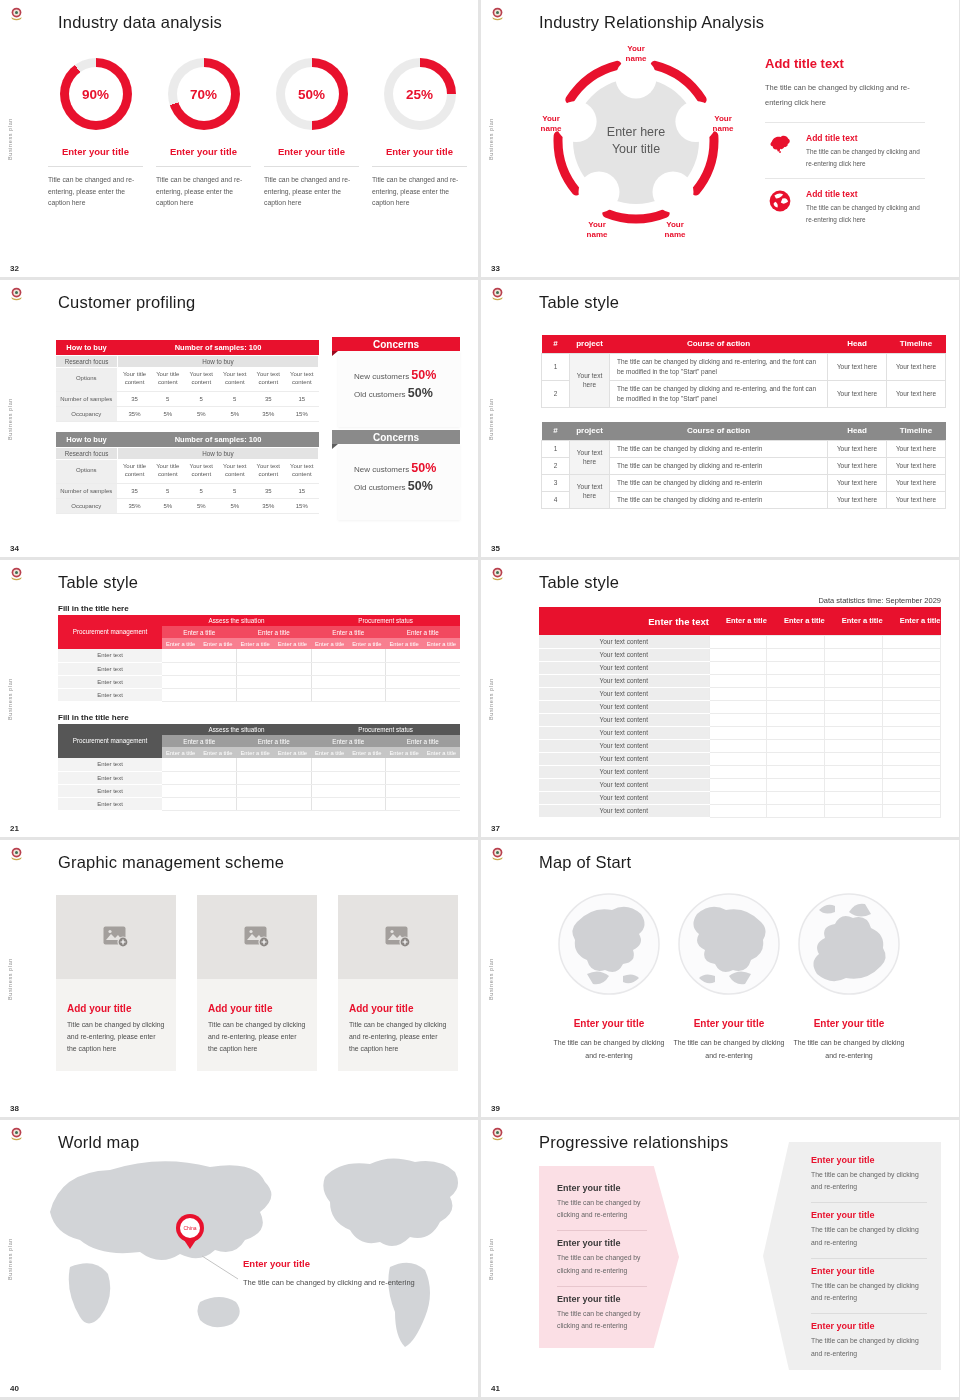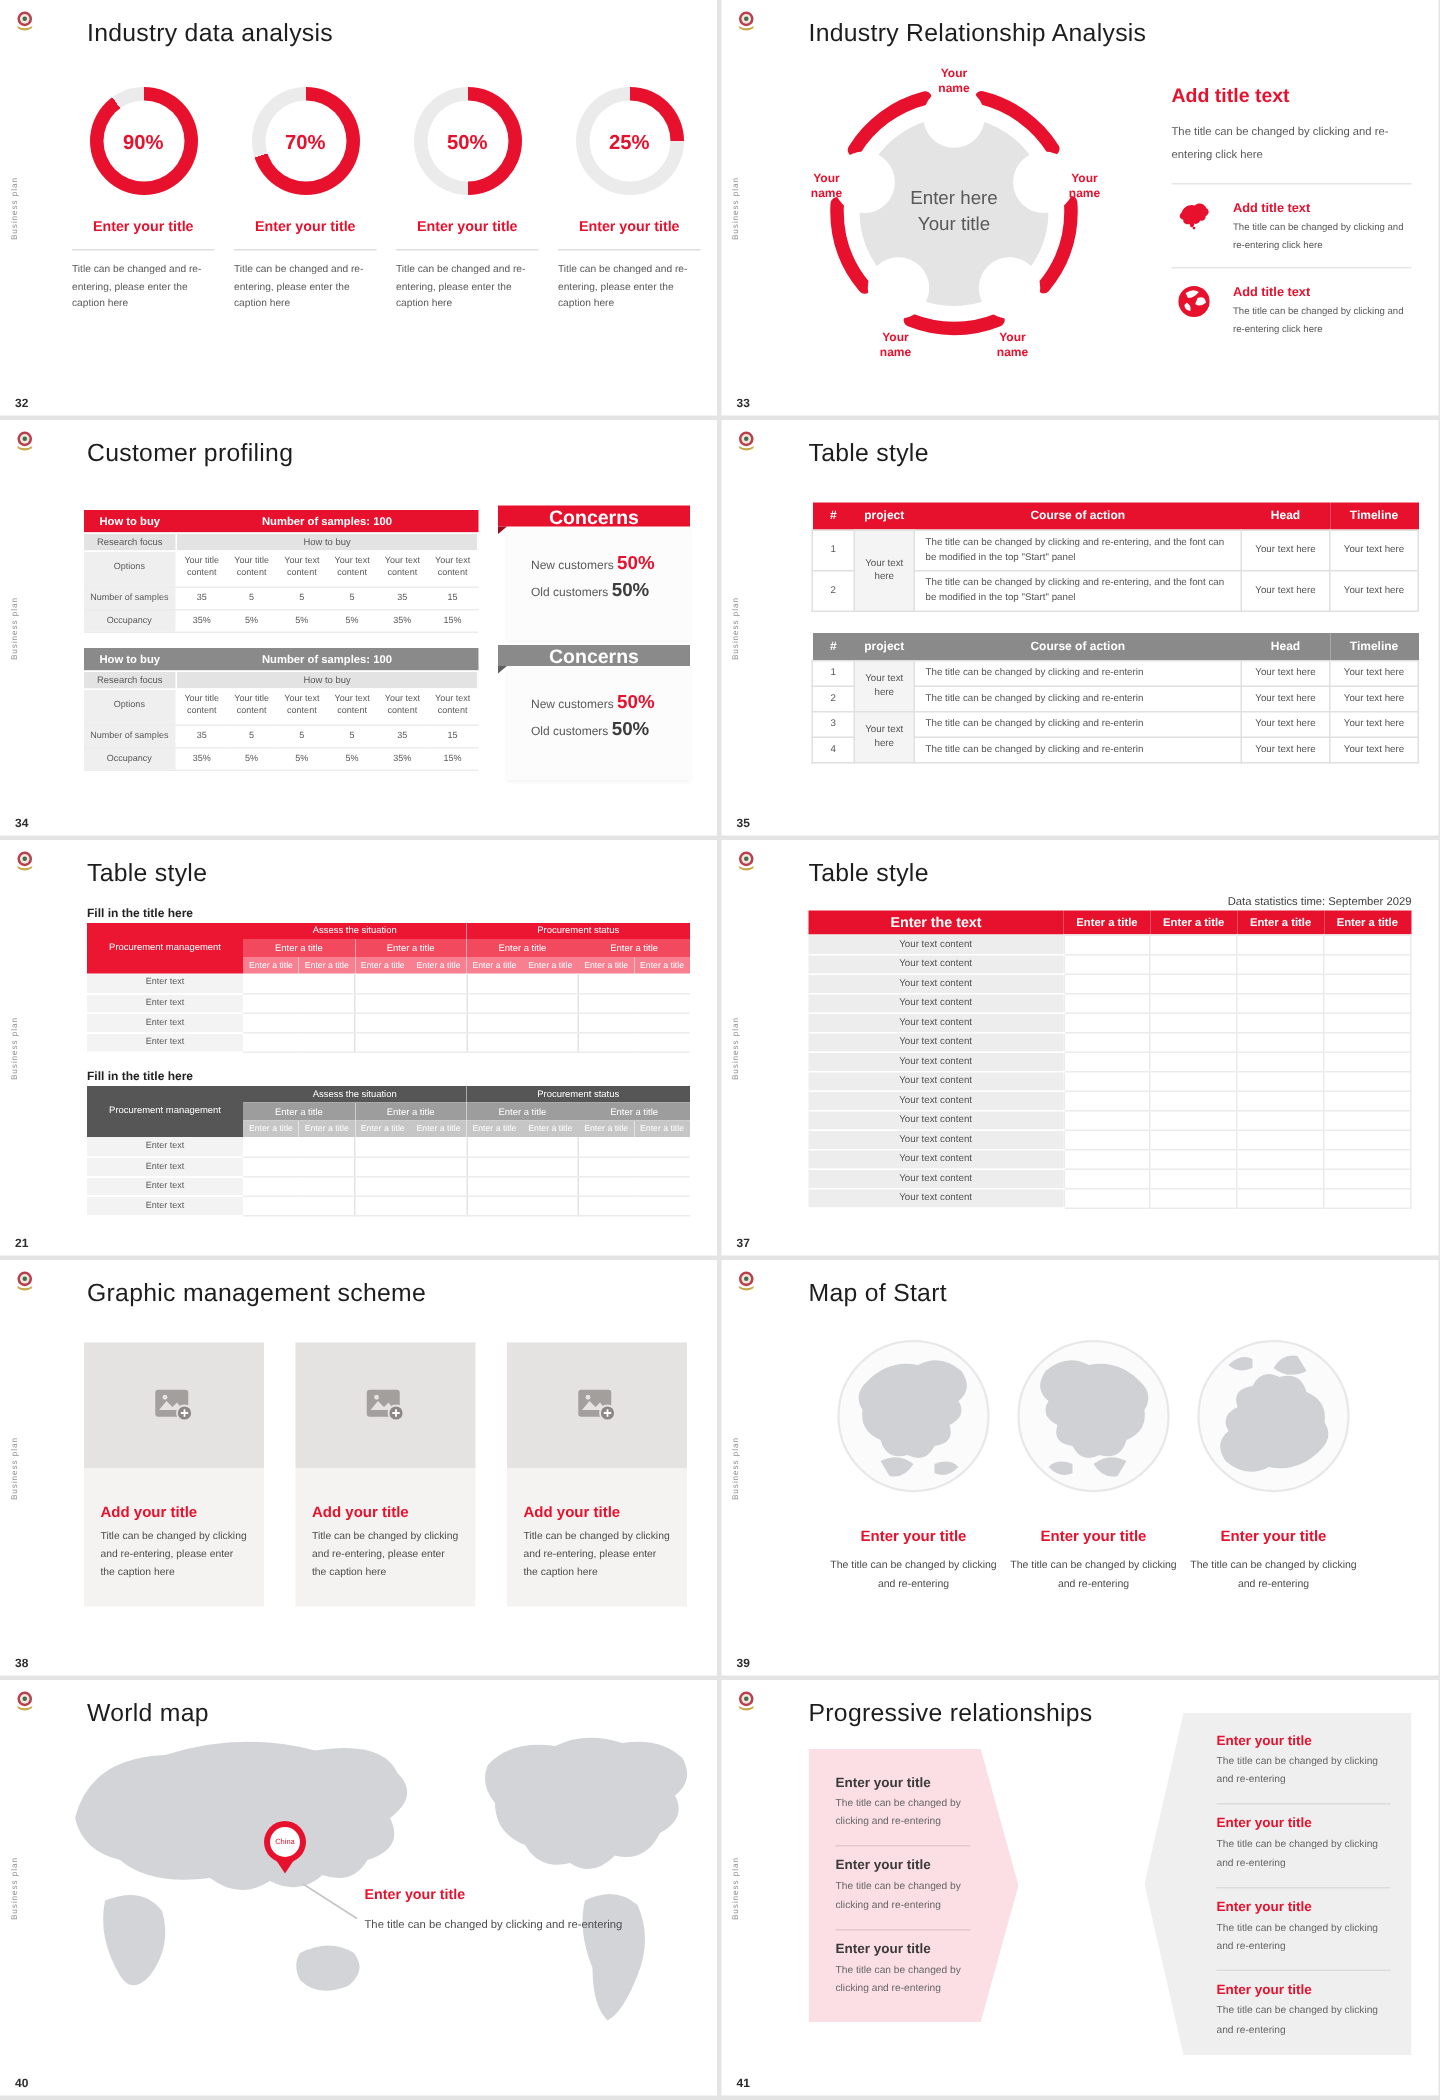--- a/index.html
+++ b/index.html
@@ -24,21 +24,21 @@
   .itm-title { margin-top:16px; text-align:center; font-size:9.5px; font-weight:bold; color:#e8112d; }
   .itm-cap { margin-top:9px; padding-top:7px; border-top:1px solid #dedede; font-size:6.8px;
              line-height:1.7; color:#595959; }
 
   
   .s33-diagram { position:absolute; left:52px; top:38px; width:206px; height:206px; }
   .s33-node { position:absolute; width:34px; text-align:center; font-size:8px; font-weight:bold;
               color:#e8112d; line-height:1.2; transform:translate(-50%,-50%); }
   .s33-center { position:absolute; left:103px; top:103px; transform:translate(-50%,-50%);
                 text-align:center; font-size:12.5px; color:#595959; line-height:1.35; width:110px; }
-  .s33-right { position:absolute; left:300px; top:56px; width:160px; }
+  .s33-right { position:absolute; left:284px; top:56px; width:160px; }
   .s33-h { font-size:13px; font-weight:bold; color:#e8112d; }
   .s33-p { margin-top:9px; font-size:7.5px; line-height:2; color:#595959; }
   .s33-items { margin-top:12px; border-top:1px solid #e6e6e6; }
   .s33-item { display:flex; gap:11px; padding:10px 0 9px; border-bottom:1px solid #e6e6e6; }
   .s33-item:last-child { border-bottom:none; }
   .s33-icon { flex:0 0 30px; display:flex; justify-content:center; align-items:flex-start; color:#e8112d; }
   .s33-it { font-size:8.5px; font-weight:bold; color:#e8112d; margin-bottom:3px; }
   .s33-ic { font-size:6.4px; line-height:1.8; color:#595959; }
 
   
@@ -46,21 +46,21 @@
   table.s34 { width:100%; border-collapse:collapse; table-layout:fixed; }
   .s34 th, .s34 td { text-align:center; vertical-align:middle; font-weight:normal; }
   .s34 .hd th { height:15px; font-size:7.5px; font-weight:bold; color:#fff; background:#e8112d; }
   .s34.gray .hd th { background:#8a8a8a; }
   .s34 .rowa td { height:12px; background:#e3e3e3; font-size:6.3px; color:#595959; border:1px solid #fff; }
   .s34 .rowb td, .s34 .rowc td { font-size:6px; color:#595959; border-bottom:1px solid #ececec; background:#fff; }
   .s34 .rowb td { height:24px; line-height:1.3; }
   .s34 .rowc td { height:15px; }
   .s34 td.lbl { background:#efefef; border-right:1px solid #fff; }
   .s34-card { position:absolute; left:332px; width:128px; }
-  .s34-ribbon { position:relative; height:14px; background:#e8112d; color:#fff; font-size:13px;
+  .s34-ribbon { position:relative; height:14px; background:#e8112d; color:#fff; font-size:10px;
                 font-weight:bold; display:flex; align-items:center; justify-content:center; }
   .s34-ribbon::after { content:""; position:absolute; left:0; top:14px; width:0; height:0;
                 border-top:5px solid #9b0a1e; border-right:6px solid transparent; }
   .s34-card.gray .s34-ribbon { background:#8a8a8a; }
   .s34-card.gray .s34-ribbon::after { border-top-color:#5f5f5f; }
   .s34-body { margin-left:6px; height:76px; background:#fcfcfc; border-radius:5px 0 0 0;
               box-shadow:0 1px 3px rgba(0,0,0,.05); padding:17px 0 0 16px; }
   .s34-line { font-size:8px; color:#595959; margin-bottom:4px; }
   .s34-line .big { font-size:12.5px; font-weight:bold; }
   .s34-line.new .big { color:#e8112d; }
@@ -94,21 +94,21 @@
   .s36 .g2 td { height:12px; font-size:6.3px; }
   .s36 .g3 td { height:11px; }
   .s36 .dr td { height:13px; background:#fff; border-bottom:1px solid #ececec; }
   .s36 .dr td.lbl { background:#f3f3f3; font-size:6px; color:#595959; border-bottom:1px solid #fff; }
   .s36 .dr td.vr { border-right:1px solid #e3e3e3; }
 
   
   .s37-note { position:absolute; right:18px; top:36px; font-size:7.5px; color:#3d3d3d; }
   .s37-tw { position:absolute; left:58px; top:47px; width:402px; }
   table.s37 { width:100%; border-collapse:collapse; table-layout:fixed; }
-  .s37 th { background:#e8112d; color:#fff; height:16px; font-weight:bold; }
+  .s37 th { background:#e8112d; color:#fff; height:28px; font-weight:bold;text-align:right; }
   .s37 th.main { font-size:9.5px; }
   .s37 th.col { font-size:7.5px; }
   .s37 td { height:13px; }
   .s37 td.lbl { background:#ededed; font-size:6.5px; color:#555; text-align:center; border-bottom:1px solid #fff; }
   .s37 td.cell { background:#fff; border:1px solid #ebebeb; }
 
   
   .s38-card { position:absolute; top:55px; width:120px; }
   .s38-img { height:84px; background:#e5e3e1; display:flex; align-items:center; justify-content:center; }
   .s38-body { height:92px; background:#f4f3f1; padding:24px 11px 0; }

